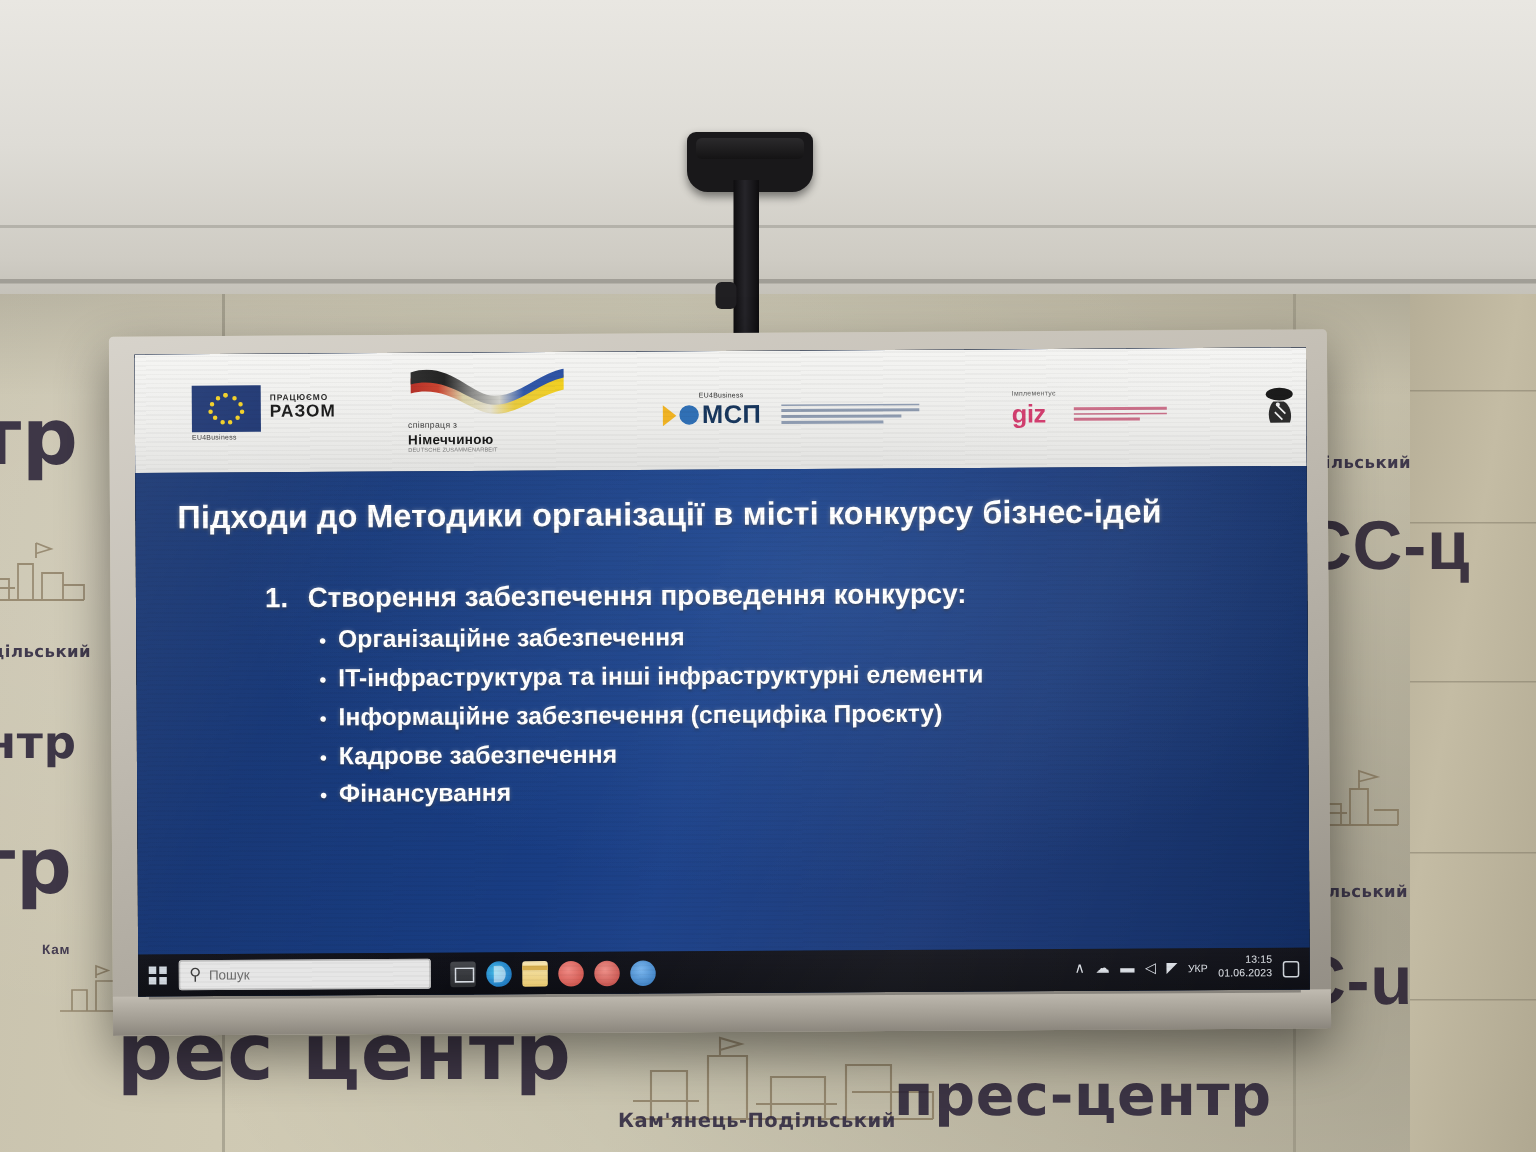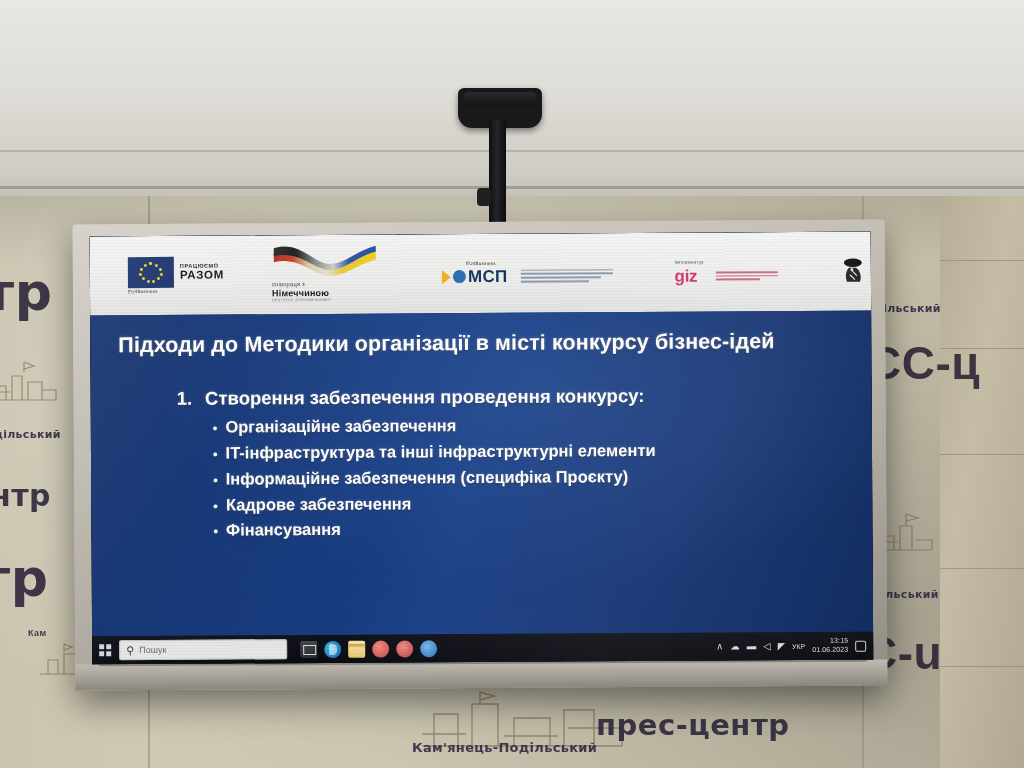--- a/index.html
+++ b/index.html
@@ -315,30 +315,31 @@
   <div class="wall-text med" style="left:-10px; top:478px;">нтр</div>
   <div class="wall-text big" style="left:-20px; top:548px;">тр</div>
   <div class="wall-text tiny" style="left:28px; top:628px;">Кам</div>
   <svg class="castle" style="left:38px; top:640px;" width="60" height="40" viewBox="0 0 60 40">
     <g stroke="#6d5a3d" stroke-width="1.1" fill="none">
       <path d="M2 34 L56 34 M10 34 L10 20 L20 20 L20 34 M26 12 L26 4 L34 7 L26 10"></path>
       <path d="M26 34 L26 14 L40 14 L40 34"></path>
     </g>
   </svg>
 
+  <div class="wall-text big" style="left:78px; top:672px;">рес центр</div>
   <svg class="castle" style="left:418px; top:688px;" width="210" height="72" viewBox="0 0 210 72">
     <g stroke="#6d5a3d" stroke-width="1.4" fill="none">
       <path d="M4 58 L204 58 M16 58 L16 26 L40 26 L40 58 M54 58 L54 16 L80 16 L80 58"></path>
       <path d="M62 16 L62 4 L76 8 L62 12"></path>
       <path d="M96 58 L96 30 L132 30 L132 58 M146 58 L146 22 L176 22 L176 58"></path>
       <path d="M4 46 L48 46 M150 40 L204 40 L204 58 M86 48 L140 48"></path>
     </g>
   </svg>
   <div class="wall-text small" style="left:412px; top:740px; font-size:13px;">Кам'янець-Подільський</div>
-  <div class="wall-text med" style="left:596px; top:708px; font-size:29px;">прес-центр</div>
+  <div class="wall-text med" style="left:596px; top:708px; font-size:38px;">прес-центр</div>
 
   <div class="wall-text small" style="left:874px; top:302px;">дільський</div>
   <div class="wall-text latin" style="left:868px; top:336px;">CC-ц</div>
   <svg class="castle" style="left:876px; top:510px;" width="60" height="48" viewBox="0 0 60 48">
     <g stroke="#6d5a3d" stroke-width="1.2" fill="none">
       <path d="M2 40 L56 40 M8 40 L8 26 L18 26 L18 40 M24 40 L24 16 L36 16 L36 40"></path>
       <path d="M30 16 L30 4 L42 8 L30 11"></path>
       <path d="M2 32 L22 32 M40 30 L56 30 L56 40"></path>
     </g>
   </svg>

